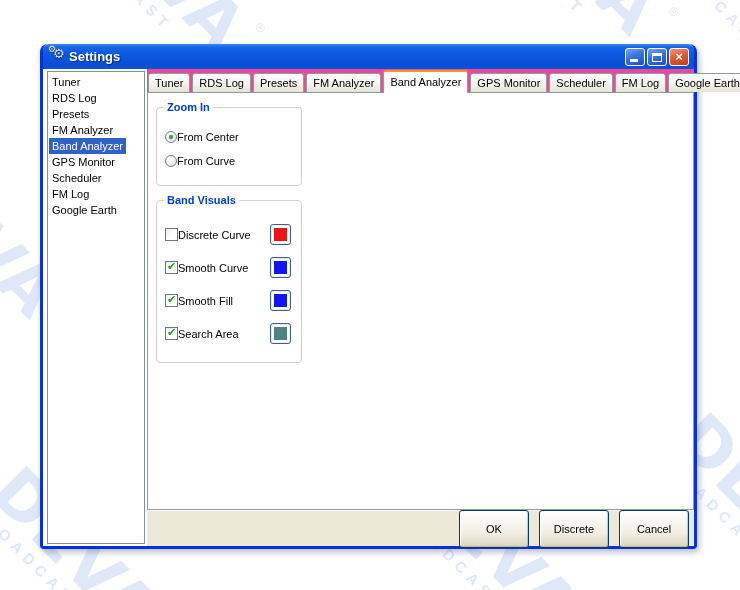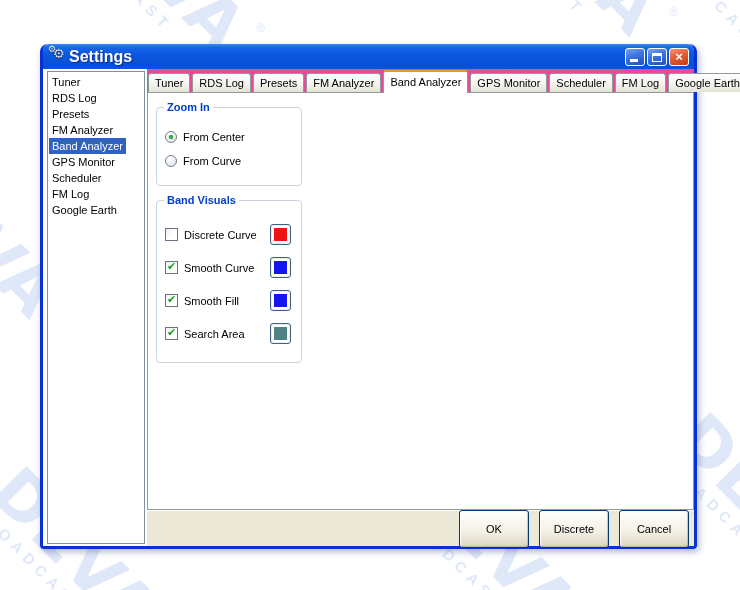--- a/index.html
+++ b/index.html
@@ -22,21 +22,21 @@
   
   .window { position:absolute; left:40px; top:44px; width:657px; height:505px; z-index:2;
     border:3px solid #0831d9; border-top:none; border-radius:8px 8px 4px 4px;
     box-shadow:2px 3px 6px rgba(40,60,120,.35); background:#fff; display:flex; flex-direction:column; }
   .titlebar { height:25px; flex:0 0 25px; display:flex; align-items:center; padding:0 5px 0 6px;
     border-radius:6px 6px 0 0;
     background:linear-gradient(180deg,#3a8af2 0%,#1565e8 14%,#0b57e0 45%,#0750d4 85%,#0a55dd 100%); }
   .title-icon { position:relative; width:17px; height:16px; flex:0 0 17px; }
   .gear-a { position:absolute; left:-1px; top:-5px; font-size:9px; color:#e9edf6; text-shadow:0 1px 1px #123; }
   .gear-b { position:absolute; left:4px; top:-3px; font-size:13px; color:#d5dcec; text-shadow:0 1px 1px #123; }
-  .title-text { color:#fff; font-weight:bold; font-size:16px; text-shadow:1px 1px 1px #0a2a8a; margin-left:3px; }
+  .title-text { color:#fff; font-weight:bold; font-size:13px; text-shadow:1px 1px 1px #0a2a8a; margin-left:3px; }
   .controls { margin-left:auto; display:flex; gap:2px; }
   .ctl { width:20px; height:18px; border:1px solid #fff; border-radius:3px; cursor:pointer; position:relative;
     background:linear-gradient(160deg,#7aa4f2 0%,#3f76e0 40%,#1b4fc8 100%); padding:0; }
   .ctl.close { background:linear-gradient(160deg,#f09579 0%,#e25e37 45%,#c33c10 100%); }
   .glyph-min { position:absolute; left:4px; bottom:3px; width:8px; height:3px; background:#fff; }
   .glyph-max { position:absolute; left:4px; top:4px; width:10px; height:9px; border:1px solid #fff; border-top:3px solid #fff; }
   .glyph-x { color:#fff; font-weight:bold; font-size:13px; line-height:16px; }
 
   
   .client { flex:1; display:flex; background:#ec4899; min-height:0; }
@@ -50,21 +50,21 @@
   .tabbar { height:23px; flex:0 0 23px; display:flex; align-items:flex-end; padding-left:1px; position:relative; z-index:3; }
   .tab { height:19px; line-height:18px; padding:0 6px; margin-right:2px; cursor:pointer; white-space:nowrap;
     border:1px solid #919b9c; border-bottom:none; border-radius:3px 3px 0 0;
     background:linear-gradient(180deg,#ffffff 0%,#f4f3ee 55%,#e5e3d5 100%); }
   .tab[data-active="true"] { background:#fff; border-top:2px solid #f59522; height:23px; line-height:21px; margin-bottom:-1px; }
 
   .panel { flex:1; border:1px solid #919b9c; background:#fff; padding:10px 0 0 8px; position:relative; z-index:2; min-height:0; }
 
   .group { position:relative; width:146px; border:1px solid #ccd3de; border-radius:4px; padding:14px 8px 6px 8px; margin:4px 0 14px 0; }
   .group-title { position:absolute; top:-7px; left:7px; background:#fff; padding:0 3px; color:#0040cc; font-weight:bold; }
-  .opt { display:flex; align-items:center; gap:6px; margin:9px 0 12px 0; cursor:default; }
+  .opt { display:flex; align-items:center; margin:9px 0 12px 0; cursor:default; }
   .opt-label { white-space:nowrap; }
 
   .radio { width:12px; height:12px; flex:0 0 12px; border-radius:50%; border:1px solid #747e8f;
     background:radial-gradient(circle at 35% 30%,#ffffff 0%,#e6eaef 70%,#d5dae2 100%); position:relative; }
   .radio[data-checked="true"]::after { content:""; position:absolute; left:3px; top:3px; width:4px; height:4px;
     border-radius:50%; background:#35ab41; box-shadow:0 0 1px #1d7a28; }
 
   .checkbox { width:13px; height:13px; flex:0 0 13px; border:1px solid #6a7486; background:linear-gradient(135deg,#eef0f2,#fff 60%);
     position:relative; }
   .check { position:absolute; left:1px; top:-2px; color:#21a121; font-size:11px; font-weight:bold; }

